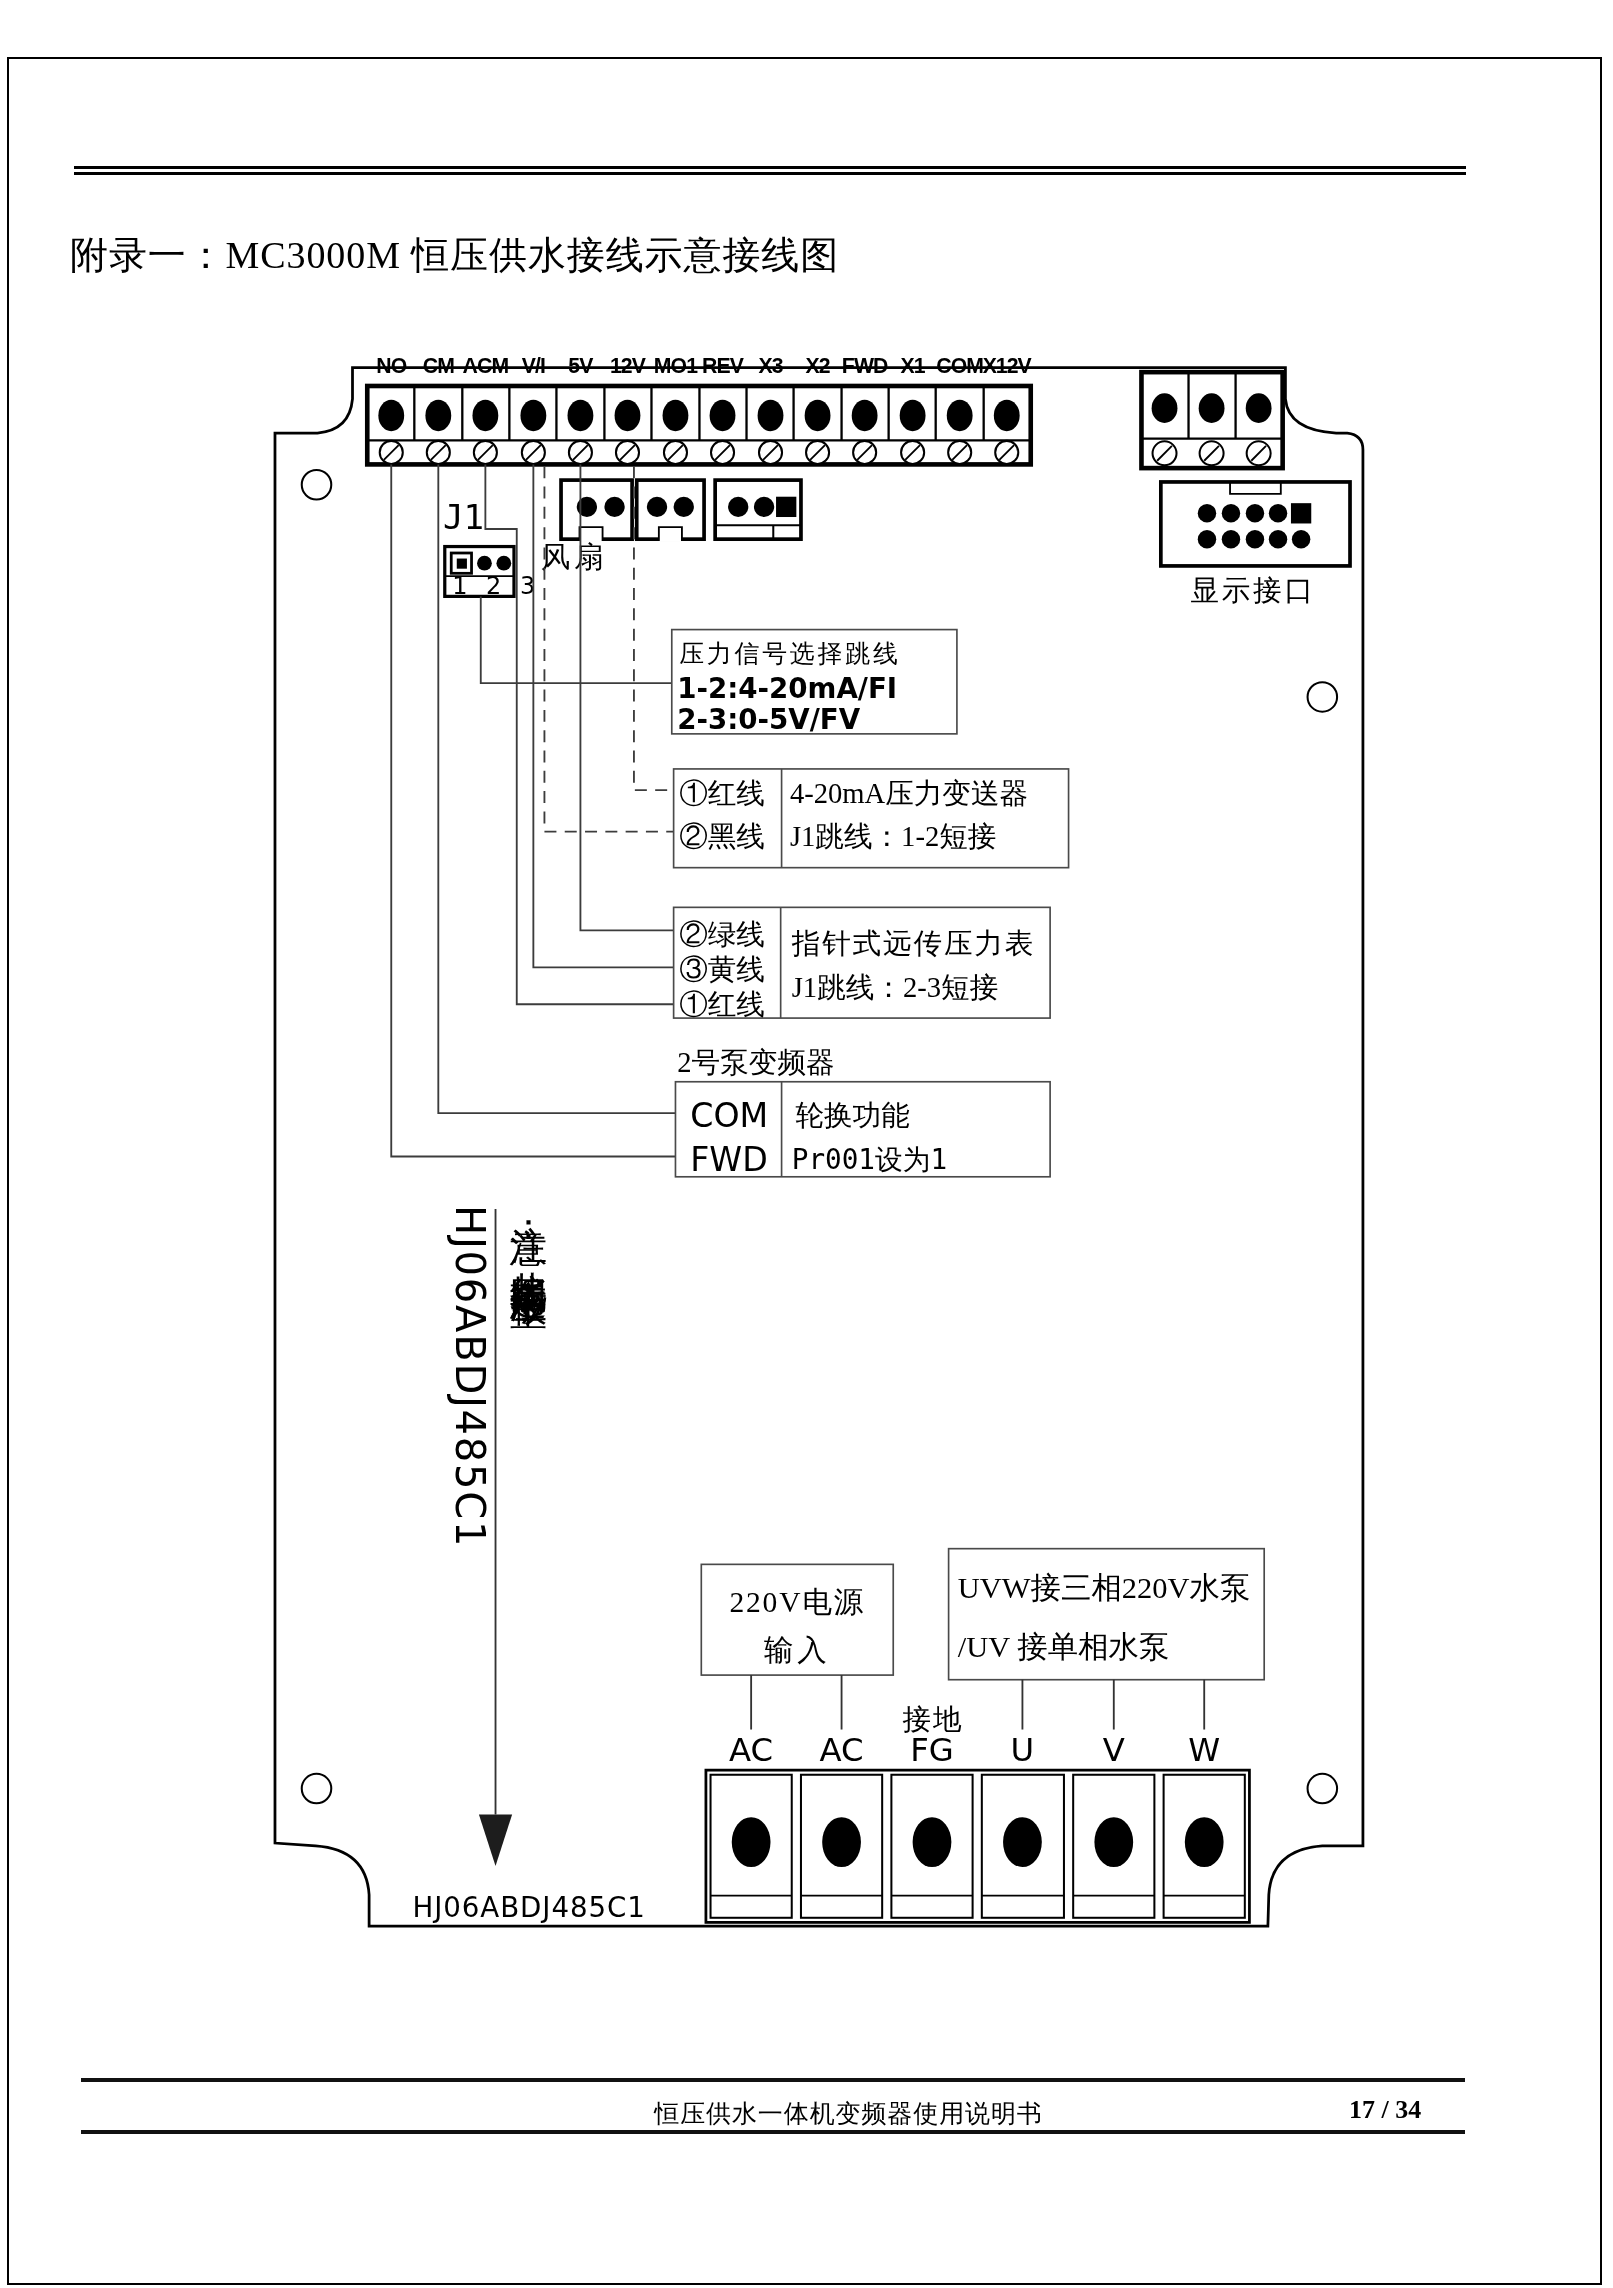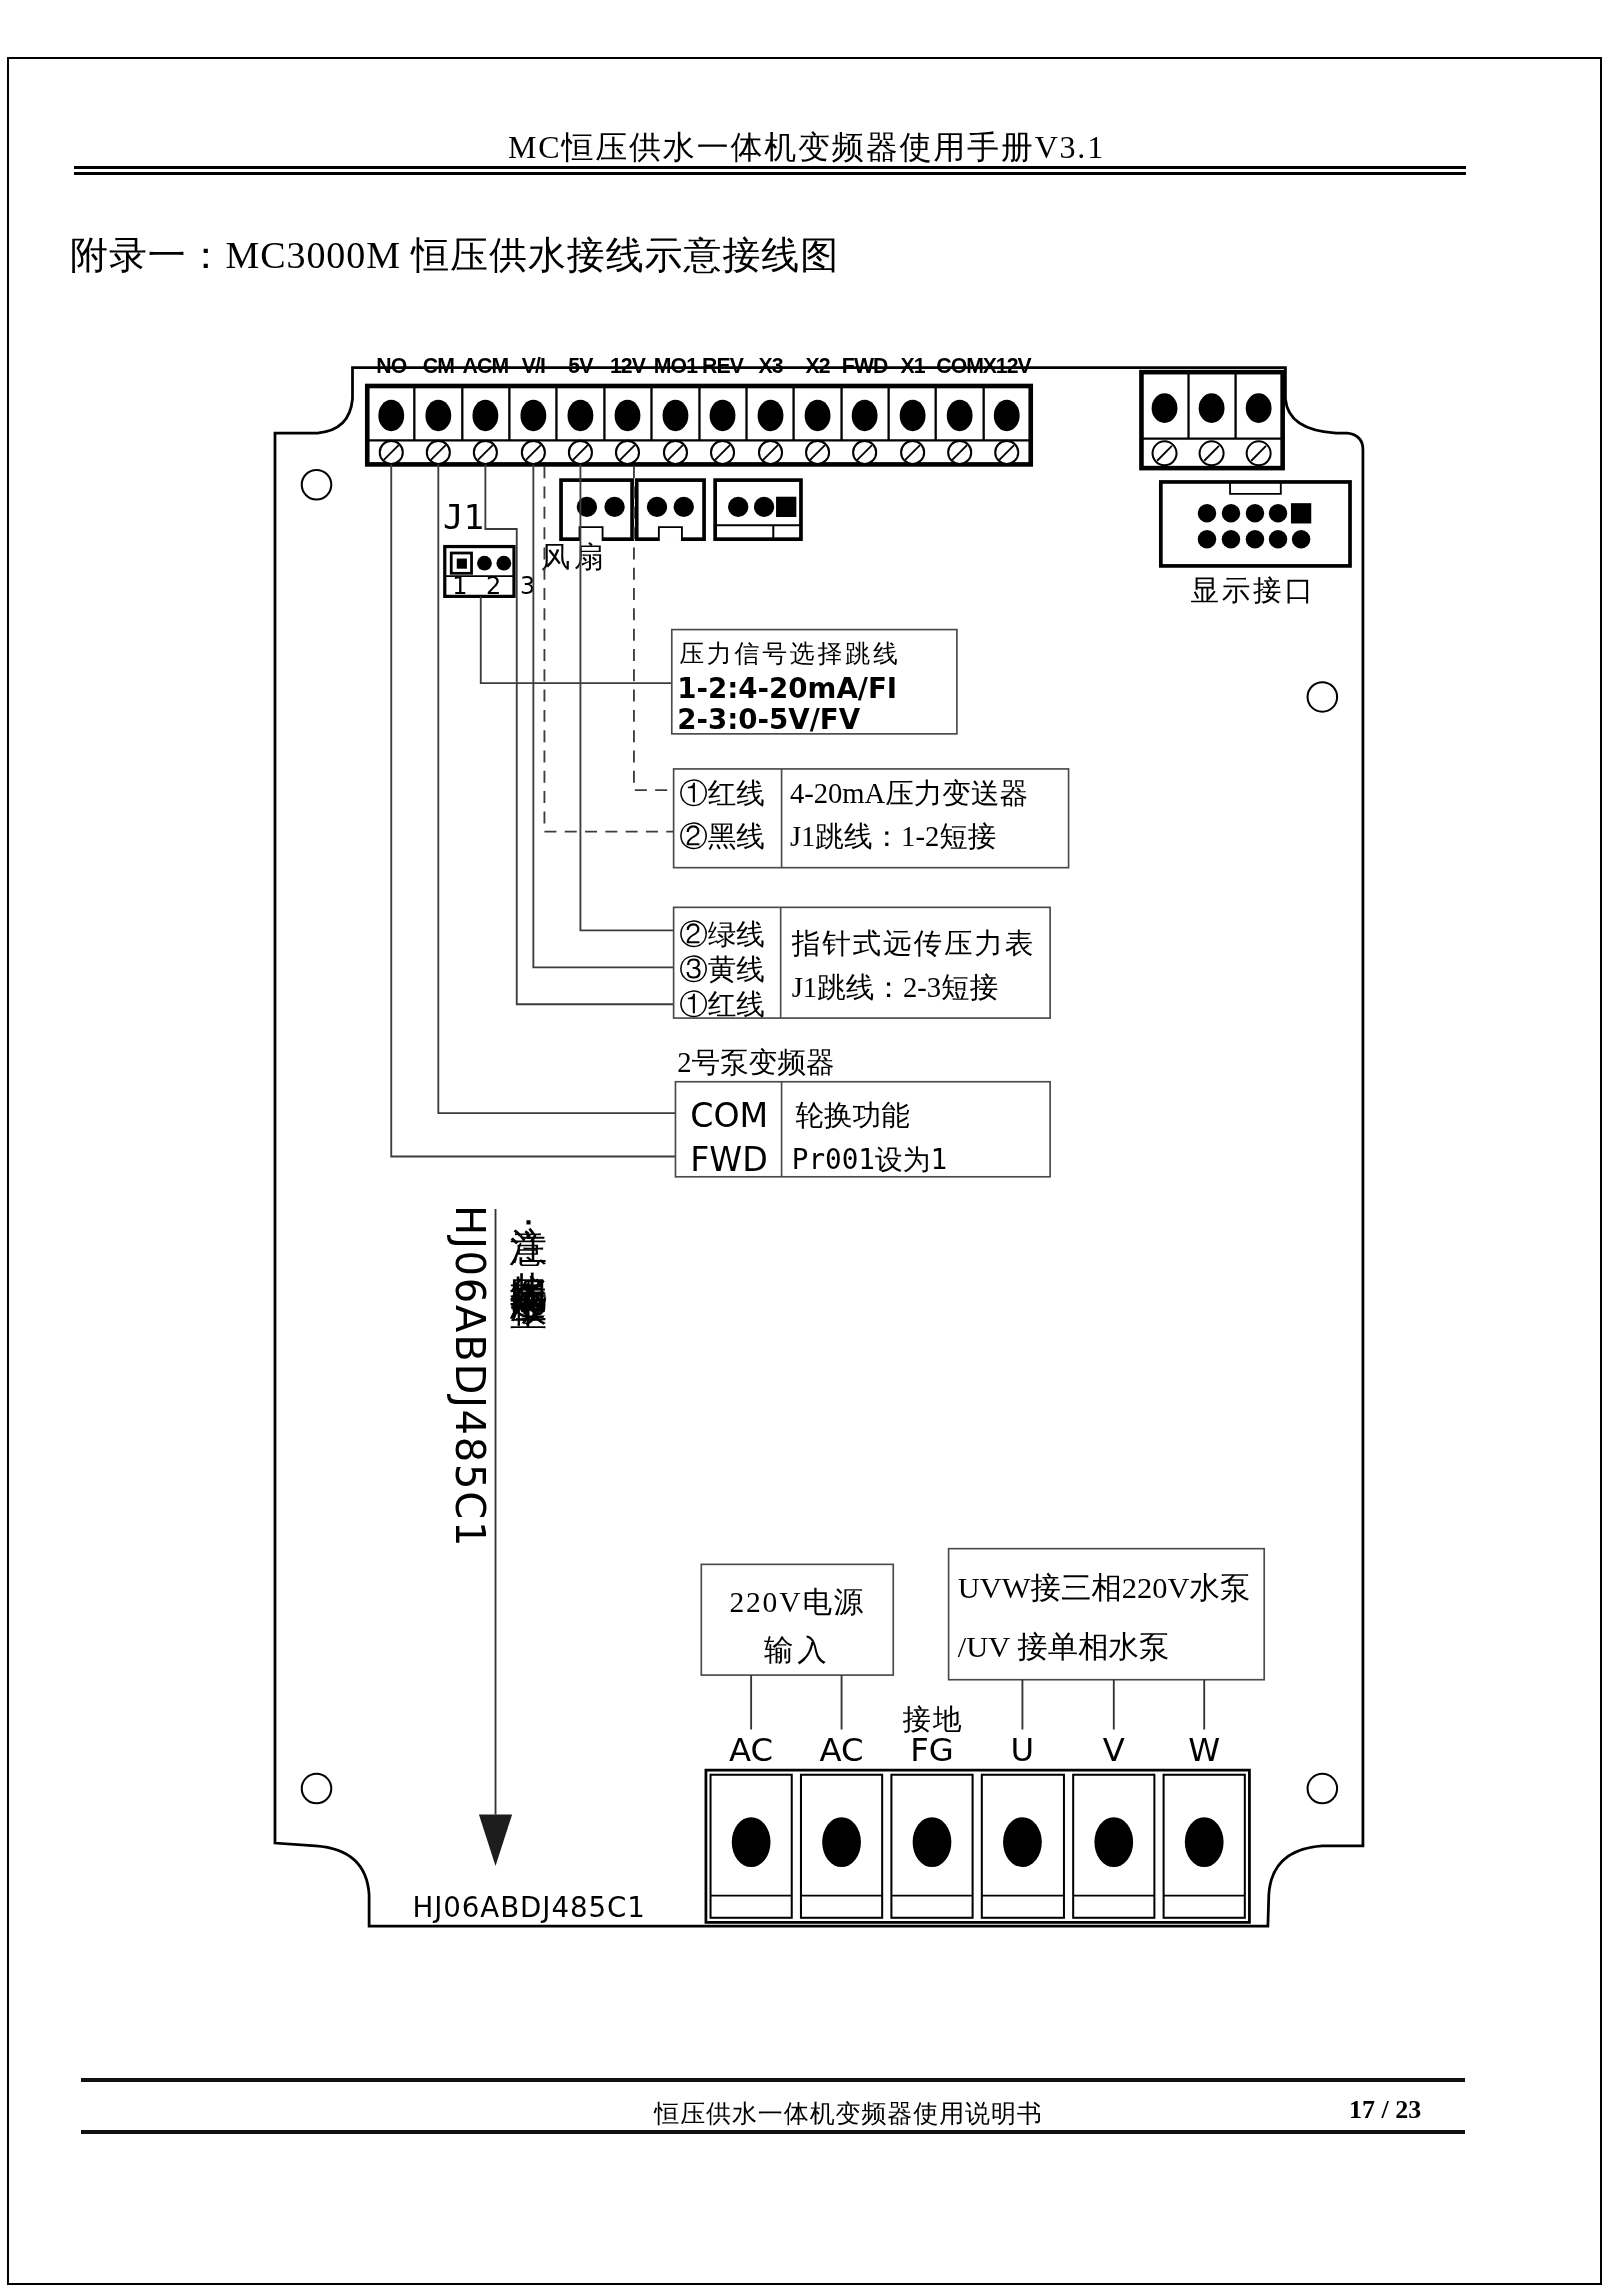--- a/index.html
+++ b/index.html
@@ -39,21 +39,20 @@
   .ser{font-family:"Liberation Serif",serif;}
   .san{font-family:"DejaVu Sans",sans-serif;}
   .mon{font-family:"DejaVu Sans Mono",monospace;}
 </style>
 </head>
 <body>
 
 <div class="page">
   <div class="pborder"></div>
 
-  <div class="htitle">MC恒压供水一体机变频器使用手册V3.1</div>
   <div class="hrule"></div>
   <div class="atitle">附录一：MC3000M 恒压供水接线示意接线图</div>
 
   <svg class="diag" width="1613" height="2289" viewBox="0 0 1748 2480">
 
     <path class="ol" stroke-width="3" d="M382,398 L1393,398 L1393,432 Q1396,466 1448,469 L1460,469 Q1477,471 1477,487
              L1477,2000 L1433,2000 Q1378,2004 1375,2053 L1374,2087 L400,2087 L400,2053
              Q397,2004 342,2000 L298,1997 L298,469 L344,469 Q379,466 382,432 Z"></path>
 
     <g>
@@ -328,16 +327,16 @@
           <ellipse cx="1305" cy="1996" rx="21" ry="27"></ellipse>
       </g>
     </g>
   </svg>
 
   <div class="model-v">HJ06ABDJ485C1</div>
   <div class="note-v">注意：此接线图适应于板型：</div>
 
   <div class="f-rule1"></div>
   <div class="ftext">恒压供水一体机变频器使用说明书</div>
-  <div class="fpage">17 / 23</div>
+  <div class="fpage">17 / 34</div>
   <div class="f-rule2"></div>
 </div>
 
 
 </body></html>

